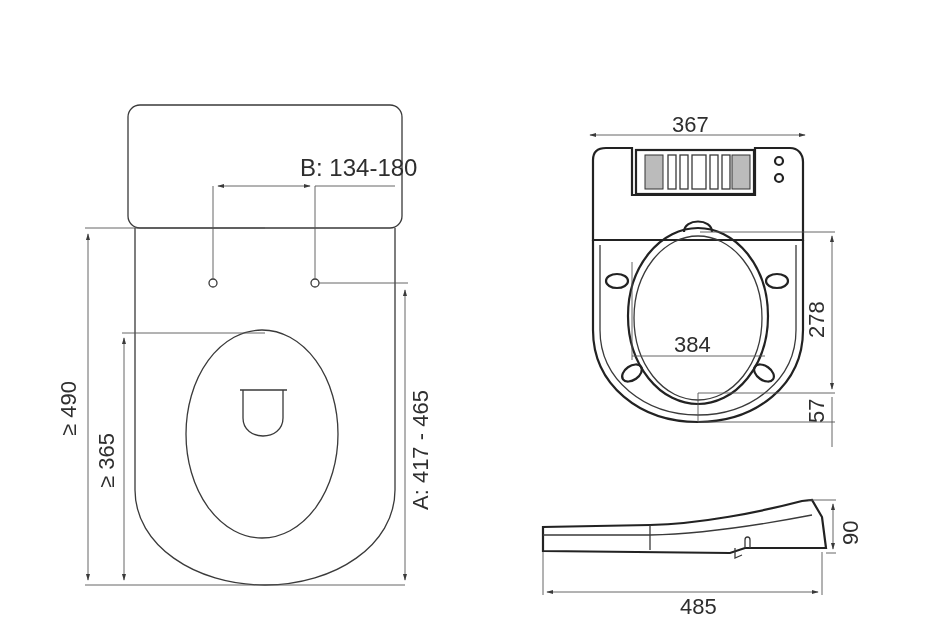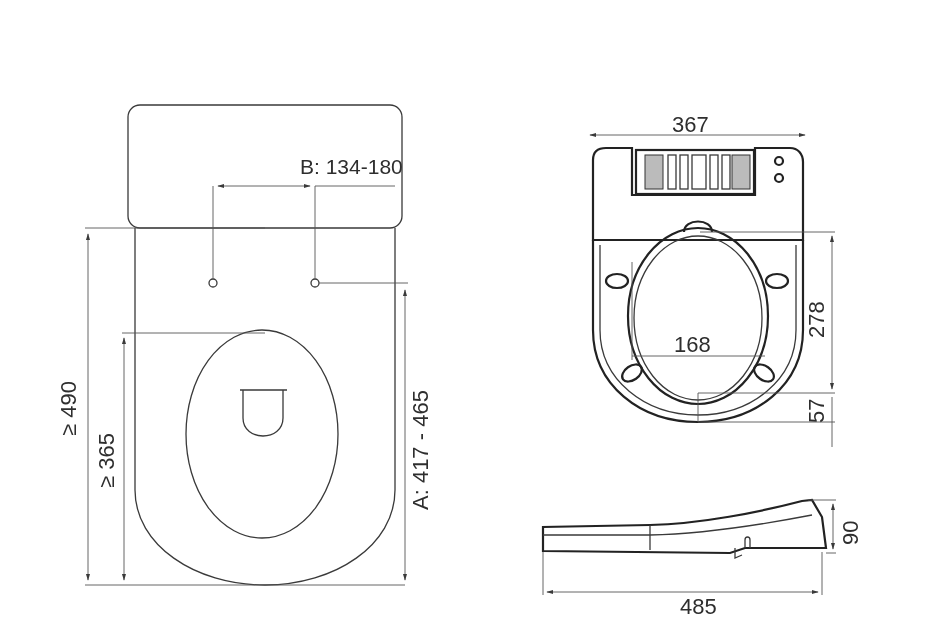--- a/index.html
+++ b/index.html
@@ -100,24 +100,24 @@
     <line class="lnt" x1="543" y1="552" x2="543" y2="595"></line>
     <line class="lnt" x1="822" y1="552" x2="822" y2="595"></line>
     <line class="lnt" x1="547" y1="592" x2="818" y2="592" marker-start="url(#arr)" marker-end="url(#arr)"></line>
 
     <line class="lnt" x1="808" y1="500" x2="836" y2="500"></line>
     <line class="lnt" x1="826" y1="553" x2="836" y2="553"></line>
     <line class="lnt" x1="833" y1="504" x2="833" y2="549" marker-start="url(#arr)" marker-end="url(#arr)"></line>
   </g>
 </svg>
 
-<div class="lbl" style="left:300px; top:156px; font-size:21px;text-align:right;">B: 134-180</div>
+<div class="lbl" style="left:300px; top:156px; font-size:24px;text-align:right;">B: 134-180</div>
 <div class="lbl rot" style="left:58px; top:436px;">≥ 490</div>
 <div class="lbl rot" style="left:96px; top:488px;">≥ 365</div>
 <div class="lbl rot" style="left:410px; top:510px;">A: 417 - 465</div>
 
 <div class="lbl" style="left:672px; top:114px;">367</div>
-<div class="lbl" style="left:674px; top:334px;">168</div>
+<div class="lbl" style="left:674px; top:334px;">384</div>
 <div class="lbl rot" style="left:806px; top:338px;">278</div>
 <div class="lbl rot" style="left:806px; top:423px;">57</div>
 
 <div class="lbl" style="left:680px; top:596px;">485</div>
 <div class="lbl rot" style="left:840px; top:545px;">90</div>
 
 </body></html>

